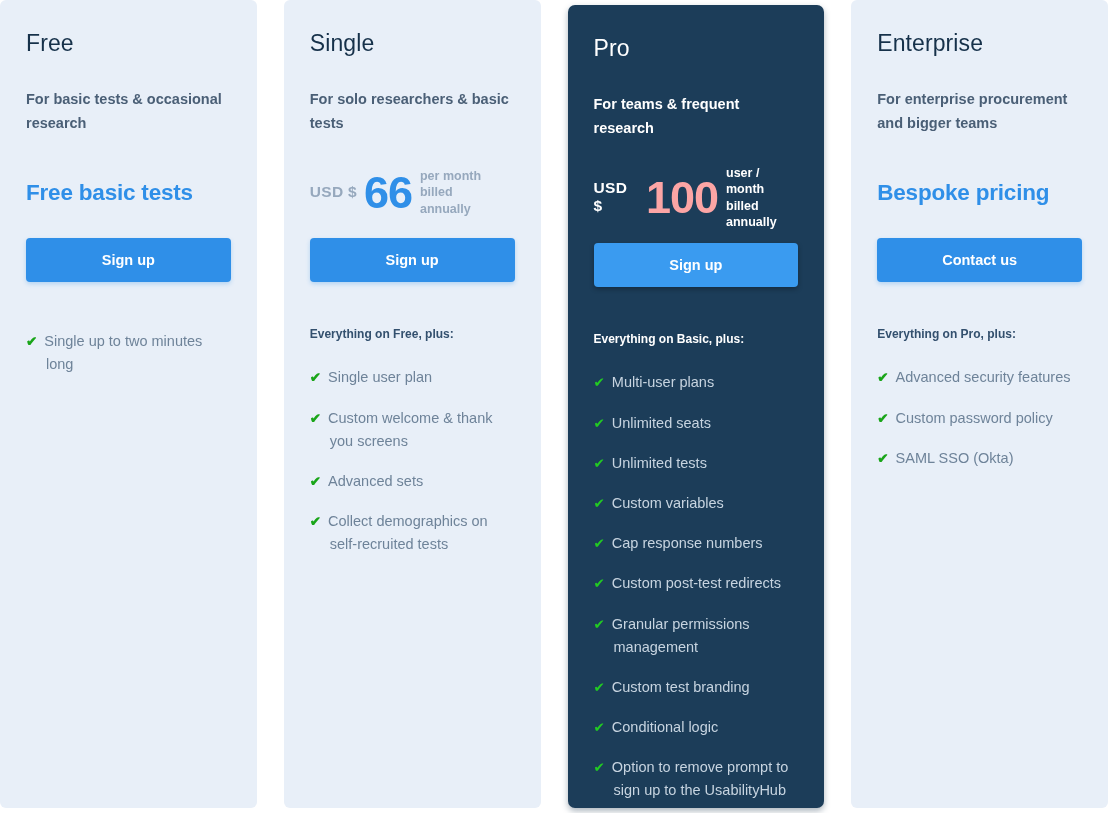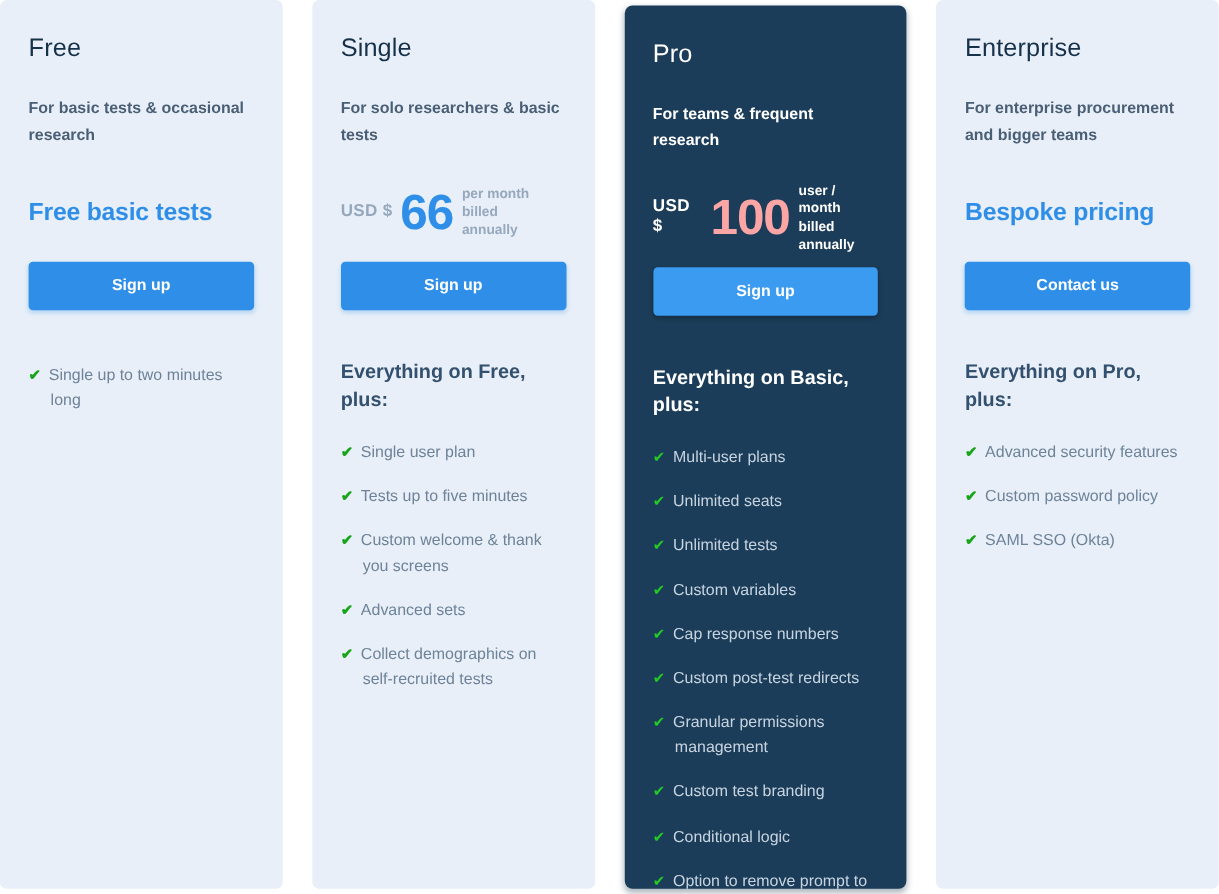--- a/index.html
+++ b/index.html
@@ -119,21 +119,21 @@
   }
   .featured .cta-button {
     background: #3a9bf0;
     box-shadow: 0 2px 5px rgba(0,0,0,0.30);
   }
 
   .features-section { margin-top: 44px; }
   .features-section.compact { margin-top: 48px; }
 
   .features-heading {
-    font-size: 18px;
+    font-size: 12px;
     font-weight: bold;
     color: #33506e;
     margin-bottom: 24px;
     line-height: 1.4;
   }
   .featured .features-heading { color: #ffffff; margin-top: 42px; }
 
   .feature-list { list-style: none; }
 
   .feature-item {
@@ -181,21 +181,20 @@
           <div>per month</div>
           <div>billed</div>
           <div>annually</div>
         </span>
       </div>
       <button class="cta-button">Sign up</button>
       <div class="features-section">
         <div class="features-heading">Everything on Free, plus:</div>
         <ul class="feature-list">
           <li class="feature-item"><span class="check-icon">✔</span><span>Single user plan</span></li>
-          <li class="feature-item"><span class="check-icon">✔</span><span>Tests up to five minutes</span></li>
           <li class="feature-item"><span class="check-icon">✔</span><span>Custom welcome &amp; thank you screens</span></li>
           <li class="feature-item"><span class="check-icon">✔</span><span>Advanced sets</span></li>
           <li class="feature-item"><span class="check-icon">✔</span><span>Collect demographics on self-recruited tests</span></li>
         </ul>
       </div>
     </div>
     <div class="plan-card featured">
       <div class="plan-name">Pro</div>
       <div class="plan-tagline">For teams &amp; frequent research</div>
       <div class="price-block">

